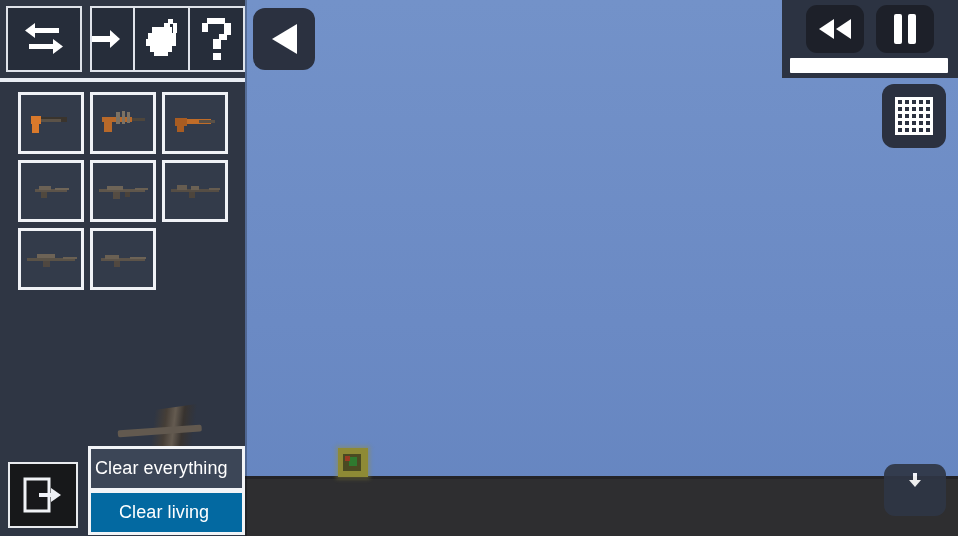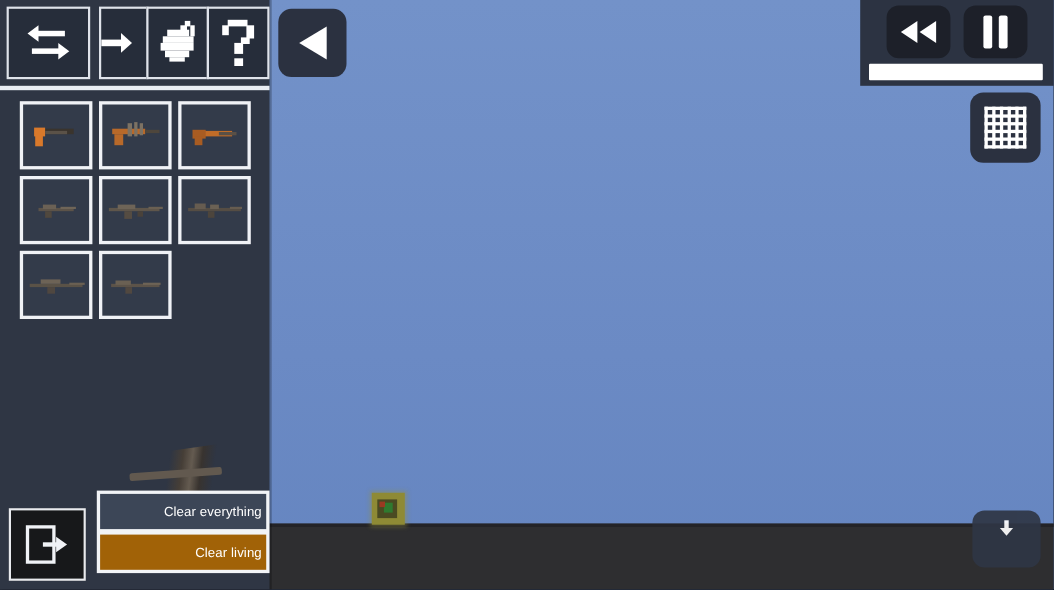--- a/index.html
+++ b/index.html
@@ -142,34 +142,34 @@
     left: 88px; top: 446px;
     width: 157px;
     background: #f2f4f7;
     padding: 3px;
     box-sizing: border-box;
   }
   .clear-btn {
     display: block;
     width: 100%;
     box-sizing: border-box;
-    text-align: right;
+    text-align: left;
     color: #ffffff;
-    font-size: 12px;
+    font-size: 18px;
     padding: 9px 4px;
     letter-spacing: .1px;
     border: 0;
     font-family: "Liberation Sans", sans-serif;
   }
   #clear-everything-button {
     background: #3c4657;
     margin-bottom: 5px;
   }
   #clear-living-button {
-    background: #a16207;
+    background: #0369a1;
     padding-left: 28px;
   }
 
   
   #back-button {
     position: absolute;
     left: 253px; top: 8px;
     width: 62px; height: 62px;
     background: #2b3140;
     border-radius: 12px;

